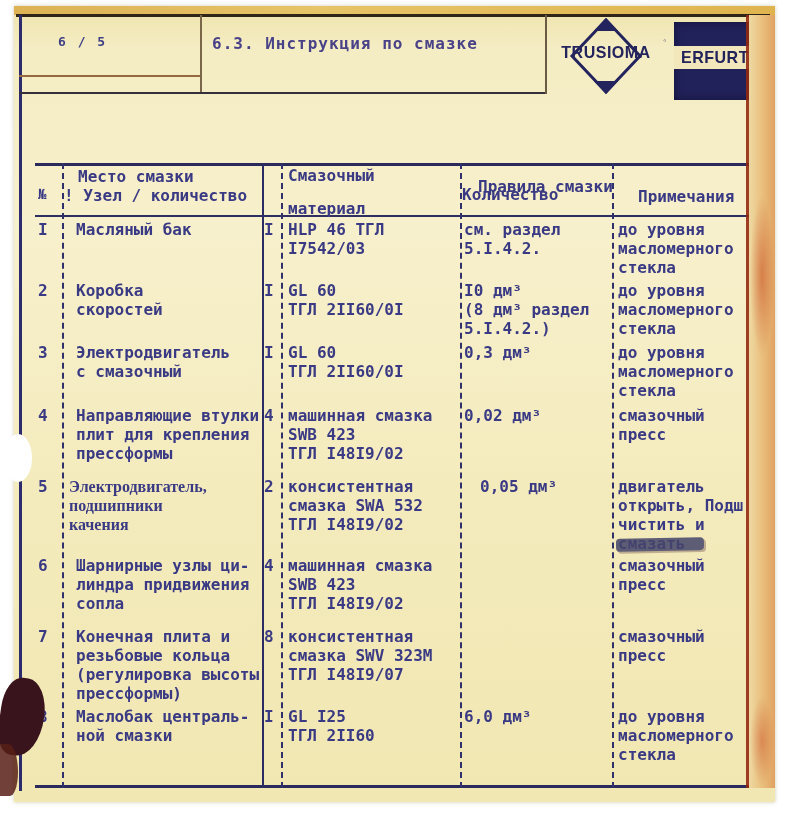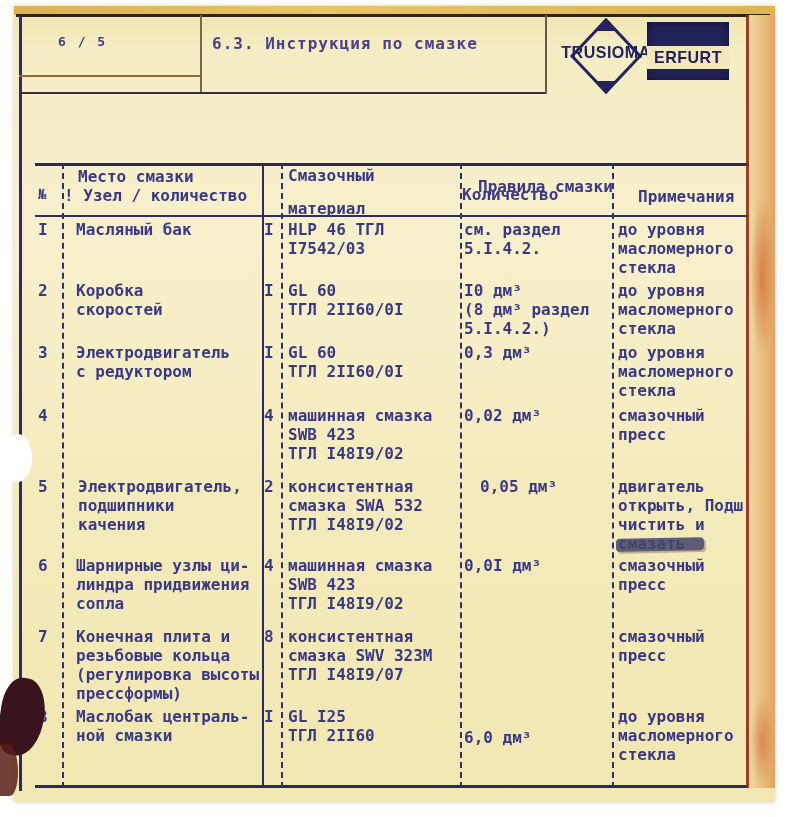--- a/index.html
+++ b/index.html
@@ -20,21 +20,21 @@
   .vdiv2{position:absolute;left:531px;top:9px;width:2px;height:79px;background:#6b5a44;}
   .pageno{position:absolute;left:44px;top:28px;font-size:13px;font-weight:bold;color:#3f3f86;letter-spacing:2px;}
   .htitle{position:absolute;left:198px;top:28px;font-size:16px;font-weight:bold;color:#4a4288;letter-spacing:1px;}
   
   .trusioma{position:absolute;left:534px;top:12px;width:116px;height:76px;}
   .trusioma svg{position:absolute;left:0;top:0;}
   .trusioma .tx{position:absolute;left:2px;top:26px;width:112px;text-align:center;
         font-family:"Liberation Sans",sans-serif;font-weight:bold;font-size:16px;
         color:#23235e;letter-spacing:.5px;}
   .tru-mark{position:absolute;right:-2px;top:18px;font-size:8px;color:#23235e;font-family:"Liberation Sans",sans-serif;}
-  .erfurt{position:absolute;left:633px;top:16px;width:82px;height:58px;background:#22225a;
+  .erfurt{position:absolute;left:660px;top:16px;width:82px;height:78px;background:#22225a;
         box-shadow:inset 0 0 8px #11113a;}
   .erfurt .band{position:absolute;left:0;top:24px;width:100%;height:23px;background:#f2e7ba;
         display:flex;align-items:center;justify-content:center;}
   .erfurt .band span{font-family:"Liberation Sans",sans-serif;font-weight:bold;font-size:16px;
         color:#22225a;letter-spacing:.5px;transform:scaleY(1.05);}
   
   .subsec{position:absolute;left:34px;top:104px;font-size:17px;font-weight:bold;color:#3c3c86;letter-spacing:.5px;}
   .subsec .u{border-bottom:2.5px solid #3c3c86;padding-bottom:1px;}
   
   .tbl{position:absolute;left:21px;top:157px;width:714px;height:625px;}
@@ -138,42 +138,45 @@
           <div class="cell" style="left: 429px; width: 150px;">I0 дм³
 (8 дм³ раздел
 5.I.4.2.)</div>
           <div class="cell" style="left: 583px; width: 132px;">до уровня
 масломерного
 стекла</div>
         </div>
         <div class="trow" style="top: 180px;">
           <div class="cell" style="left: 3px; width: 22px;">3</div>
           <div class="cell" style="left: 41px; width: 192px;">Электродвигатель
-с редуктором</div>
+с смазочный</div>
           <div class="cell" style="left: 229px; width: 18px;">I</div>
           <div class="cell" style="left: 253px; width: 174px;">GL 60
 ТГЛ 2II60/0I</div>
           <div class="cell" style="left: 429px; width: 150px;">0,3 дм³</div>
           <div class="cell" style="left: 583px; width: 132px;">до уровня
 масломерного
 стекла</div>
         </div>
         <div class="trow" style="top: 243px;">
           <div class="cell" style="left: 3px; width: 22px;">4</div>
+          <div class="cell" style="left: 41px; width: 192px;">Направляющие втулки
+плит для крепления
+прессформы</div>
           <div class="cell" style="left: 229px; width: 18px;">4</div>
           <div class="cell" style="left: 253px; width: 174px;">машинная смазка
 SWB 423
 ТГЛ I48I9/02</div>
           <div class="cell" style="left: 429px; width: 150px;">0,02 дм³</div>
           <div class="cell" style="left: 583px; width: 132px;">смазочный
 пресс</div>
         </div>
         <div class="trow" style="top: 314px;">
           <div class="cell" style="left: 3px; width: 22px;">5</div>
-          <div class="cell" style="left: 43px; width: 192px;">Электродвигатель,
+          <div class="cell" style="left: 34px; width: 192px; font-family: Liberation Serif, serif;">Электродвигатель,
 подшипники
 качения</div>
           <div class="cell" style="left: 229px; width: 18px;">2</div>
           <div class="cell" style="left: 253px; width: 174px;">консистентная
 смазка SWA 532
 ТГЛ I48I9/02</div>
           <div class="cell" style="left: 445px; width: 150px;">0,05 дм³</div>
           <div class="cell" style="left: 583px; width: 132px;">двигатель
 открыть, Подш
 чистить и
@@ -181,21 +184,20 @@
         </div>
         <div class="trow" style="top: 393px;">
           <div class="cell" style="left: 3px; width: 22px;">6</div>
           <div class="cell" style="left: 41px; width: 192px;">Шарнирные узлы ци-
 линдра придвижения
 сопла</div>
           <div class="cell" style="left: 229px; width: 18px;">4</div>
           <div class="cell" style="left: 253px; width: 174px;">машинная смазка
 SWB 423
 ТГЛ I48I9/02</div>
-          <div class="cell" style="left: 429px; width: 150px;">0,0I дм³</div>
           <div class="cell" style="left: 583px; width: 132px;">смазочный
 пресс</div>
         </div>
         <div class="trow" style="top: 464px;">
           <div class="cell" style="left: 3px; width: 22px;">7</div>
           <div class="cell" style="left: 41px; width: 192px;">Конечная плита и
 резьбовые кольца
 (регулировка высоты
 прессформы)</div>
           <div class="cell" style="left: 229px; width: 18px;">8</div>
@@ -205,21 +207,21 @@
           <div class="cell" style="left: 583px; width: 132px;">смазочный
 пресс</div>
         </div>
         <div class="trow" style="top: 544px;">
           <div class="cell" style="left: 3px; width: 22px;">8</div>
           <div class="cell" style="left: 41px; width: 192px;">Маслобак централь-
 ной смазки</div>
           <div class="cell" style="left: 229px; width: 18px;">I</div>
           <div class="cell" style="left: 253px; width: 174px;">GL I25
 ТГЛ 2II60</div>
-          <div class="cell" style="left: 429px; width: 150px; margin-top: 21px;">6,0 дм³</div>
+          <div class="cell" style="left: 429px; width: 150px;">6,0 дм³</div>
           <div class="cell" style="left: 583px; width: 132px;">до уровня
 масломерного
 стекла</div>
         </div>
       </div>
   </div>
 
   <div class="smudge"></div>
 
   <div class="edge-strip"></div>

